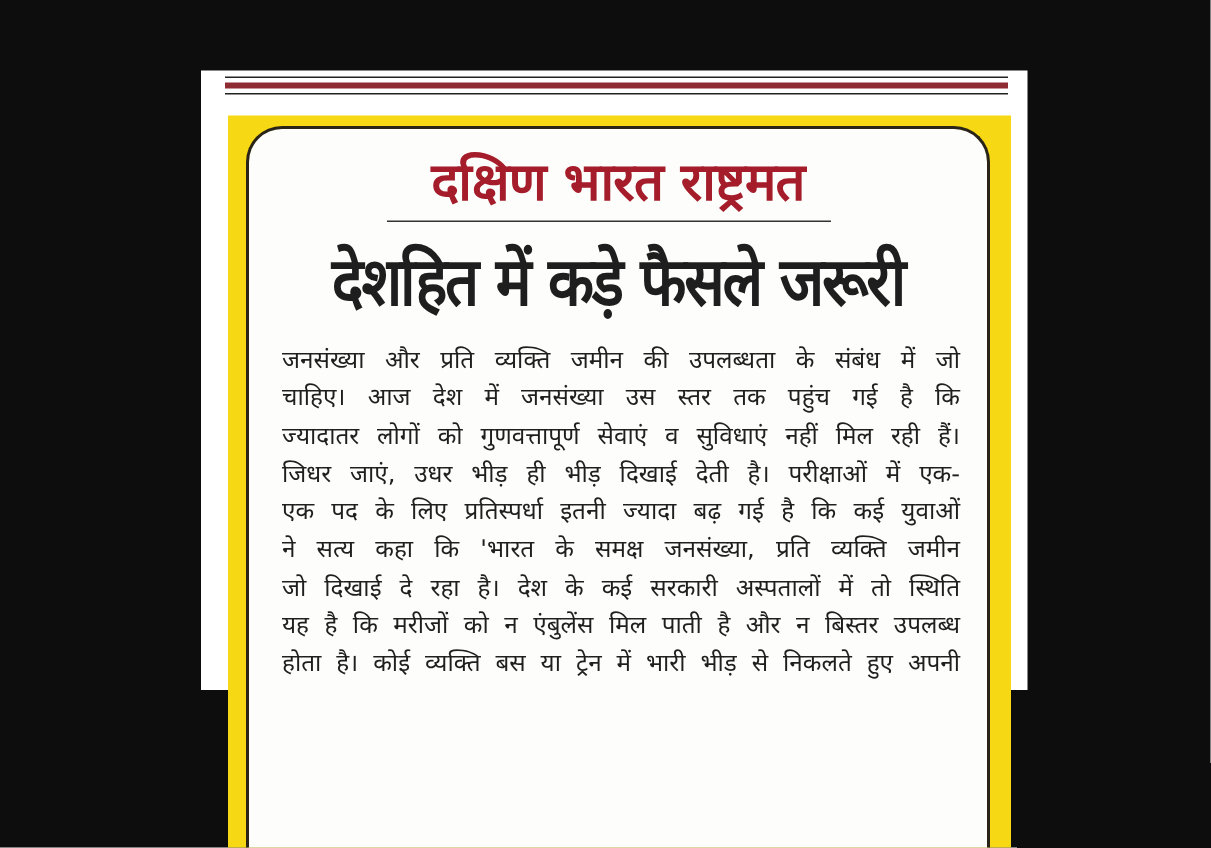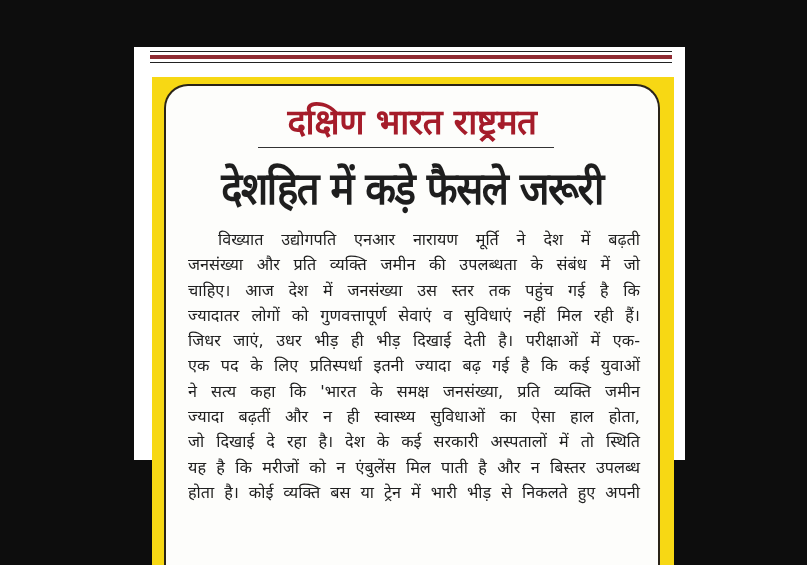--- a/index.html
+++ b/index.html
@@ -85,27 +85,25 @@
   <div class="rule-thick"></div>
   <div class="rule-thin-bottom"></div>
 
   <div class="frame">
     <div class="panel">
       <div class="masthead">दक्षिण भारत राष्ट्रमत</div>
       <div class="mast-rule"></div>
       <div class="headline">देशहित में कड़े फैसले जरूरी</div>
 
       <div class="body-text">
-        <span class="line indent">विख्यात उद्योगपति एनआर नारायण मूर्ति ने देश में बढ़ती</span>
         <span class="line">जनसंख्या और प्रति व्यक्ति जमीन की उपलब्धता के संबंध में जो</span>
         <span class="line">चाहिए। आज देश में जनसंख्या उस स्तर तक पहुंच गई है कि</span>
         <span class="line">ज्यादातर लोगों को गुणवत्तापूर्ण सेवाएं व सुविधाएं नहीं मिल रही हैं।</span>
         <span class="line">जिधर जाएं, उधर भीड़ ही भीड़ दिखाई देती है। परीक्षाओं में एक-</span>
         <span class="line">एक पद के लिए प्रतिस्पर्धा इतनी ज्यादा बढ़ गई है कि कई युवाओं</span>
         <span class="line">ने सत्य कहा कि 'भारत के समक्ष जनसंख्या, प्रति व्यक्ति जमीन</span>
-        <span class="line">ज्यादा बढ़तीं और न ही स्वास्थ्य सुविधाओं का ऐसा हाल होता,</span>
         <span class="line">जो दिखाई दे रहा है। देश के कई सरकारी अस्पतालों में तो स्थिति</span>
         <span class="line">यह है कि मरीजों को न एंबुलेंस मिल पाती है और न बिस्तर उपलब्ध</span>
         <span class="line">होता है। कोई व्यक्ति बस या ट्रेन में भारी भीड़ से निकलते हुए अपनी</span>
       </div>
     </div>
   </div>
 </div>
 
 </body></html>

